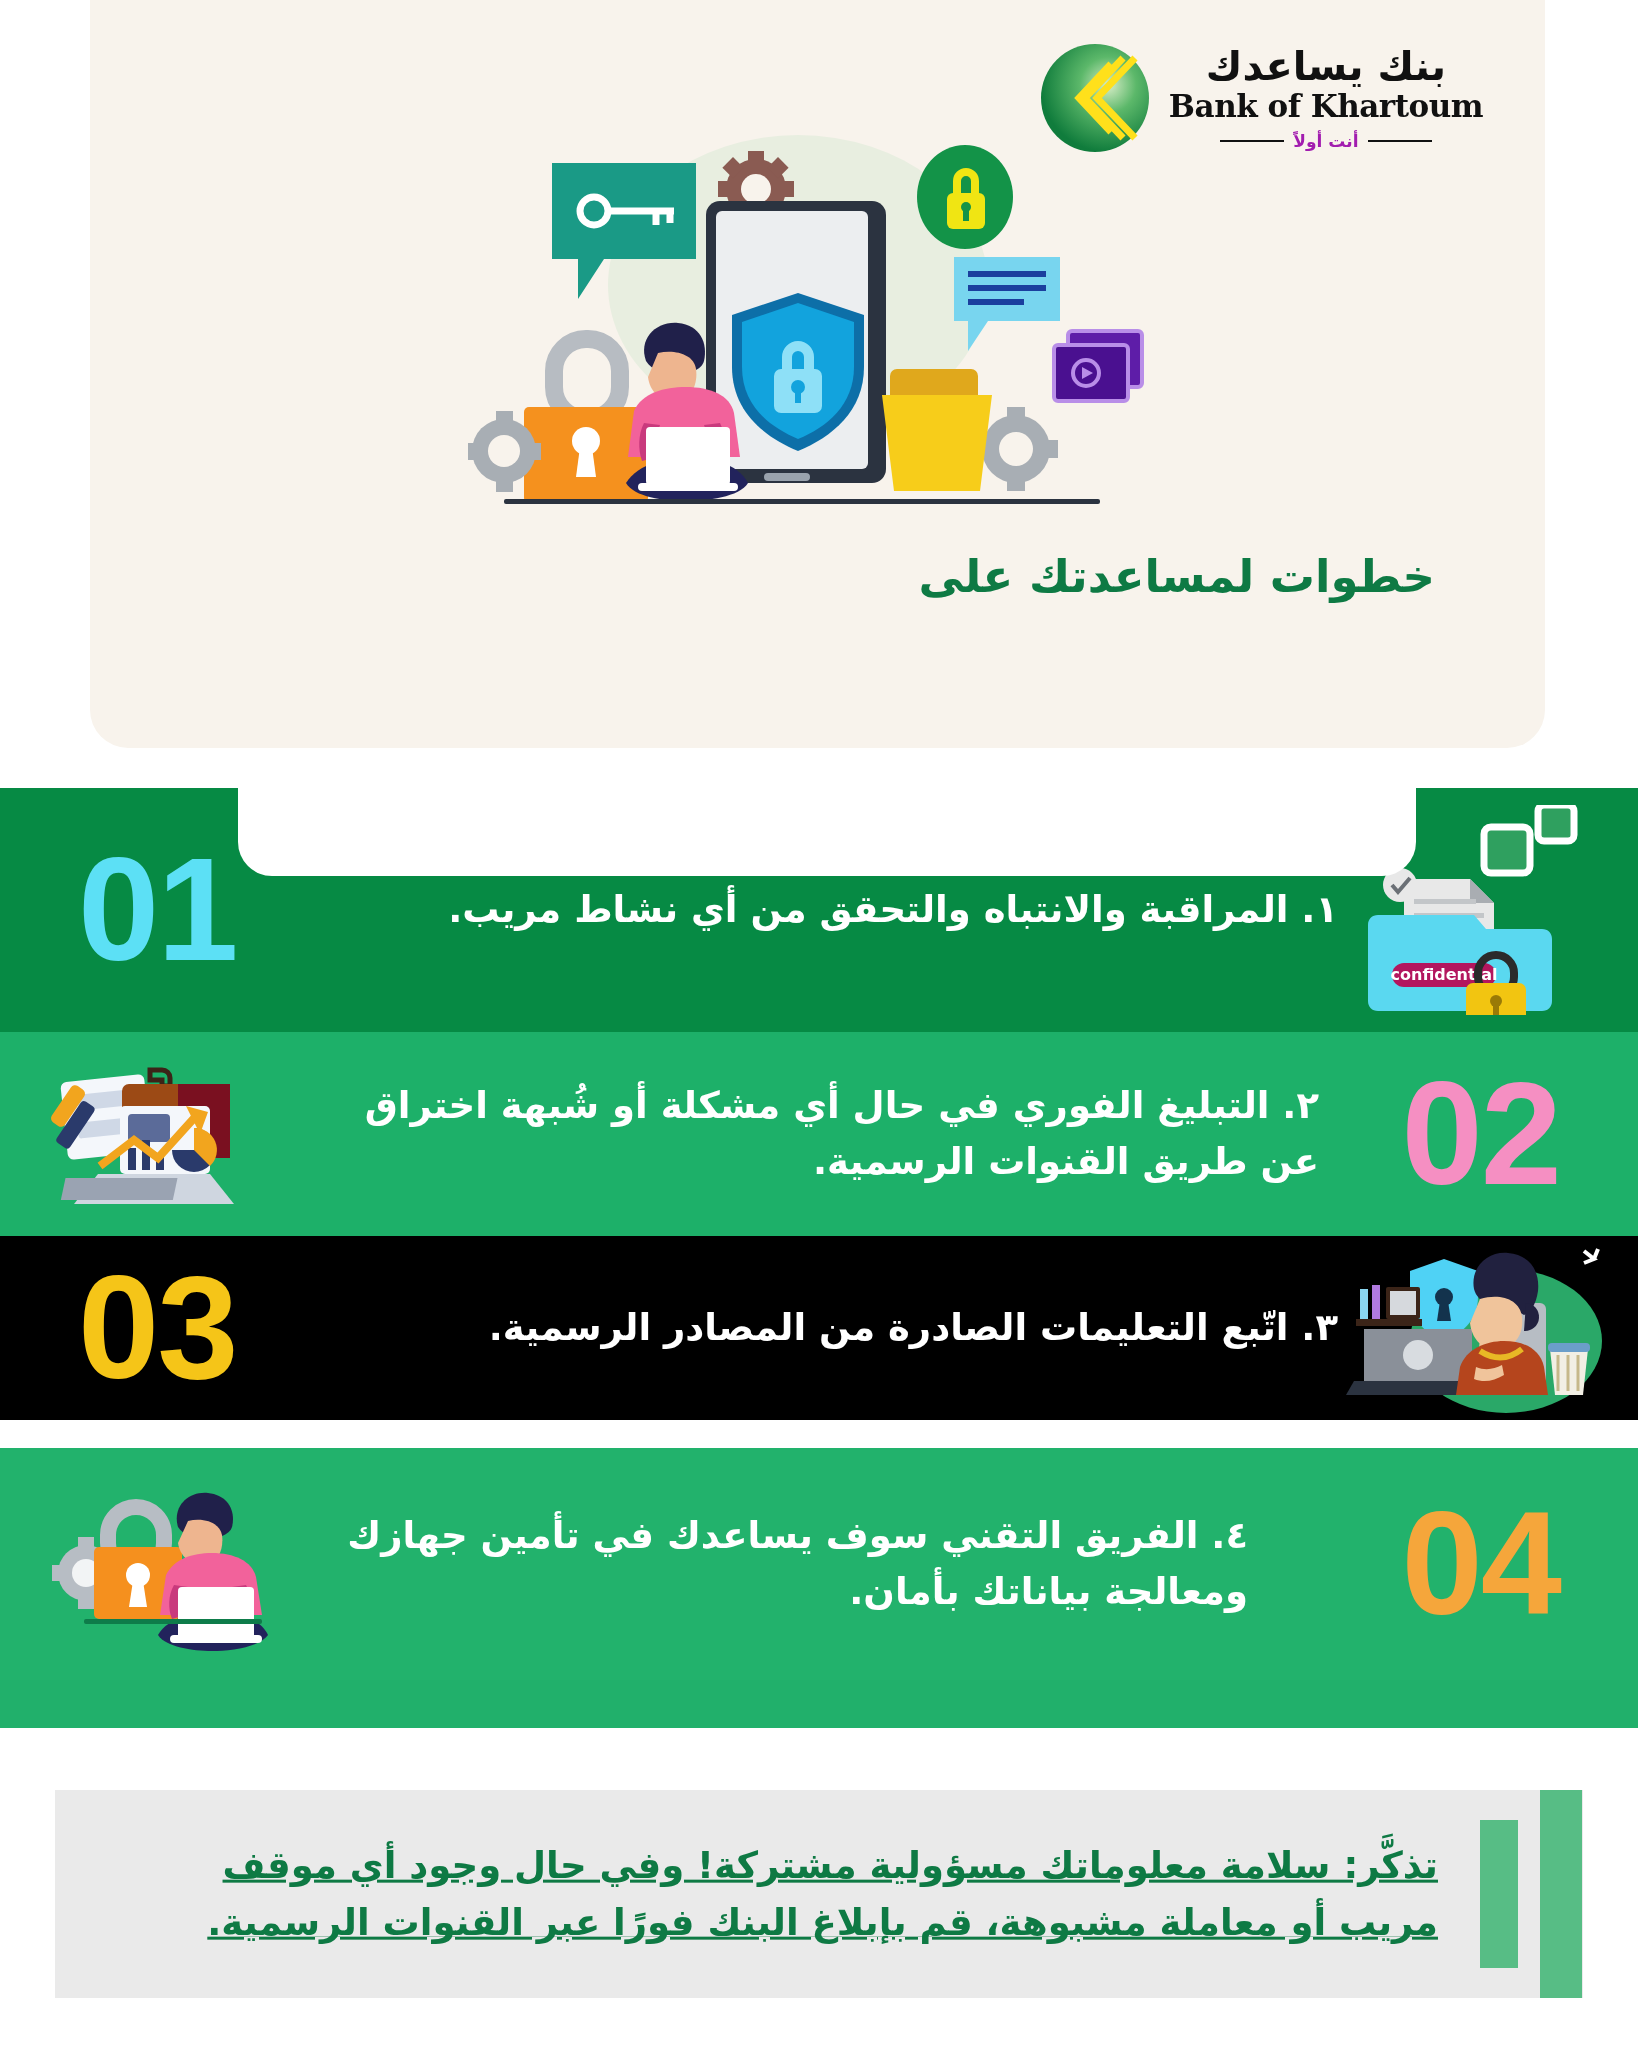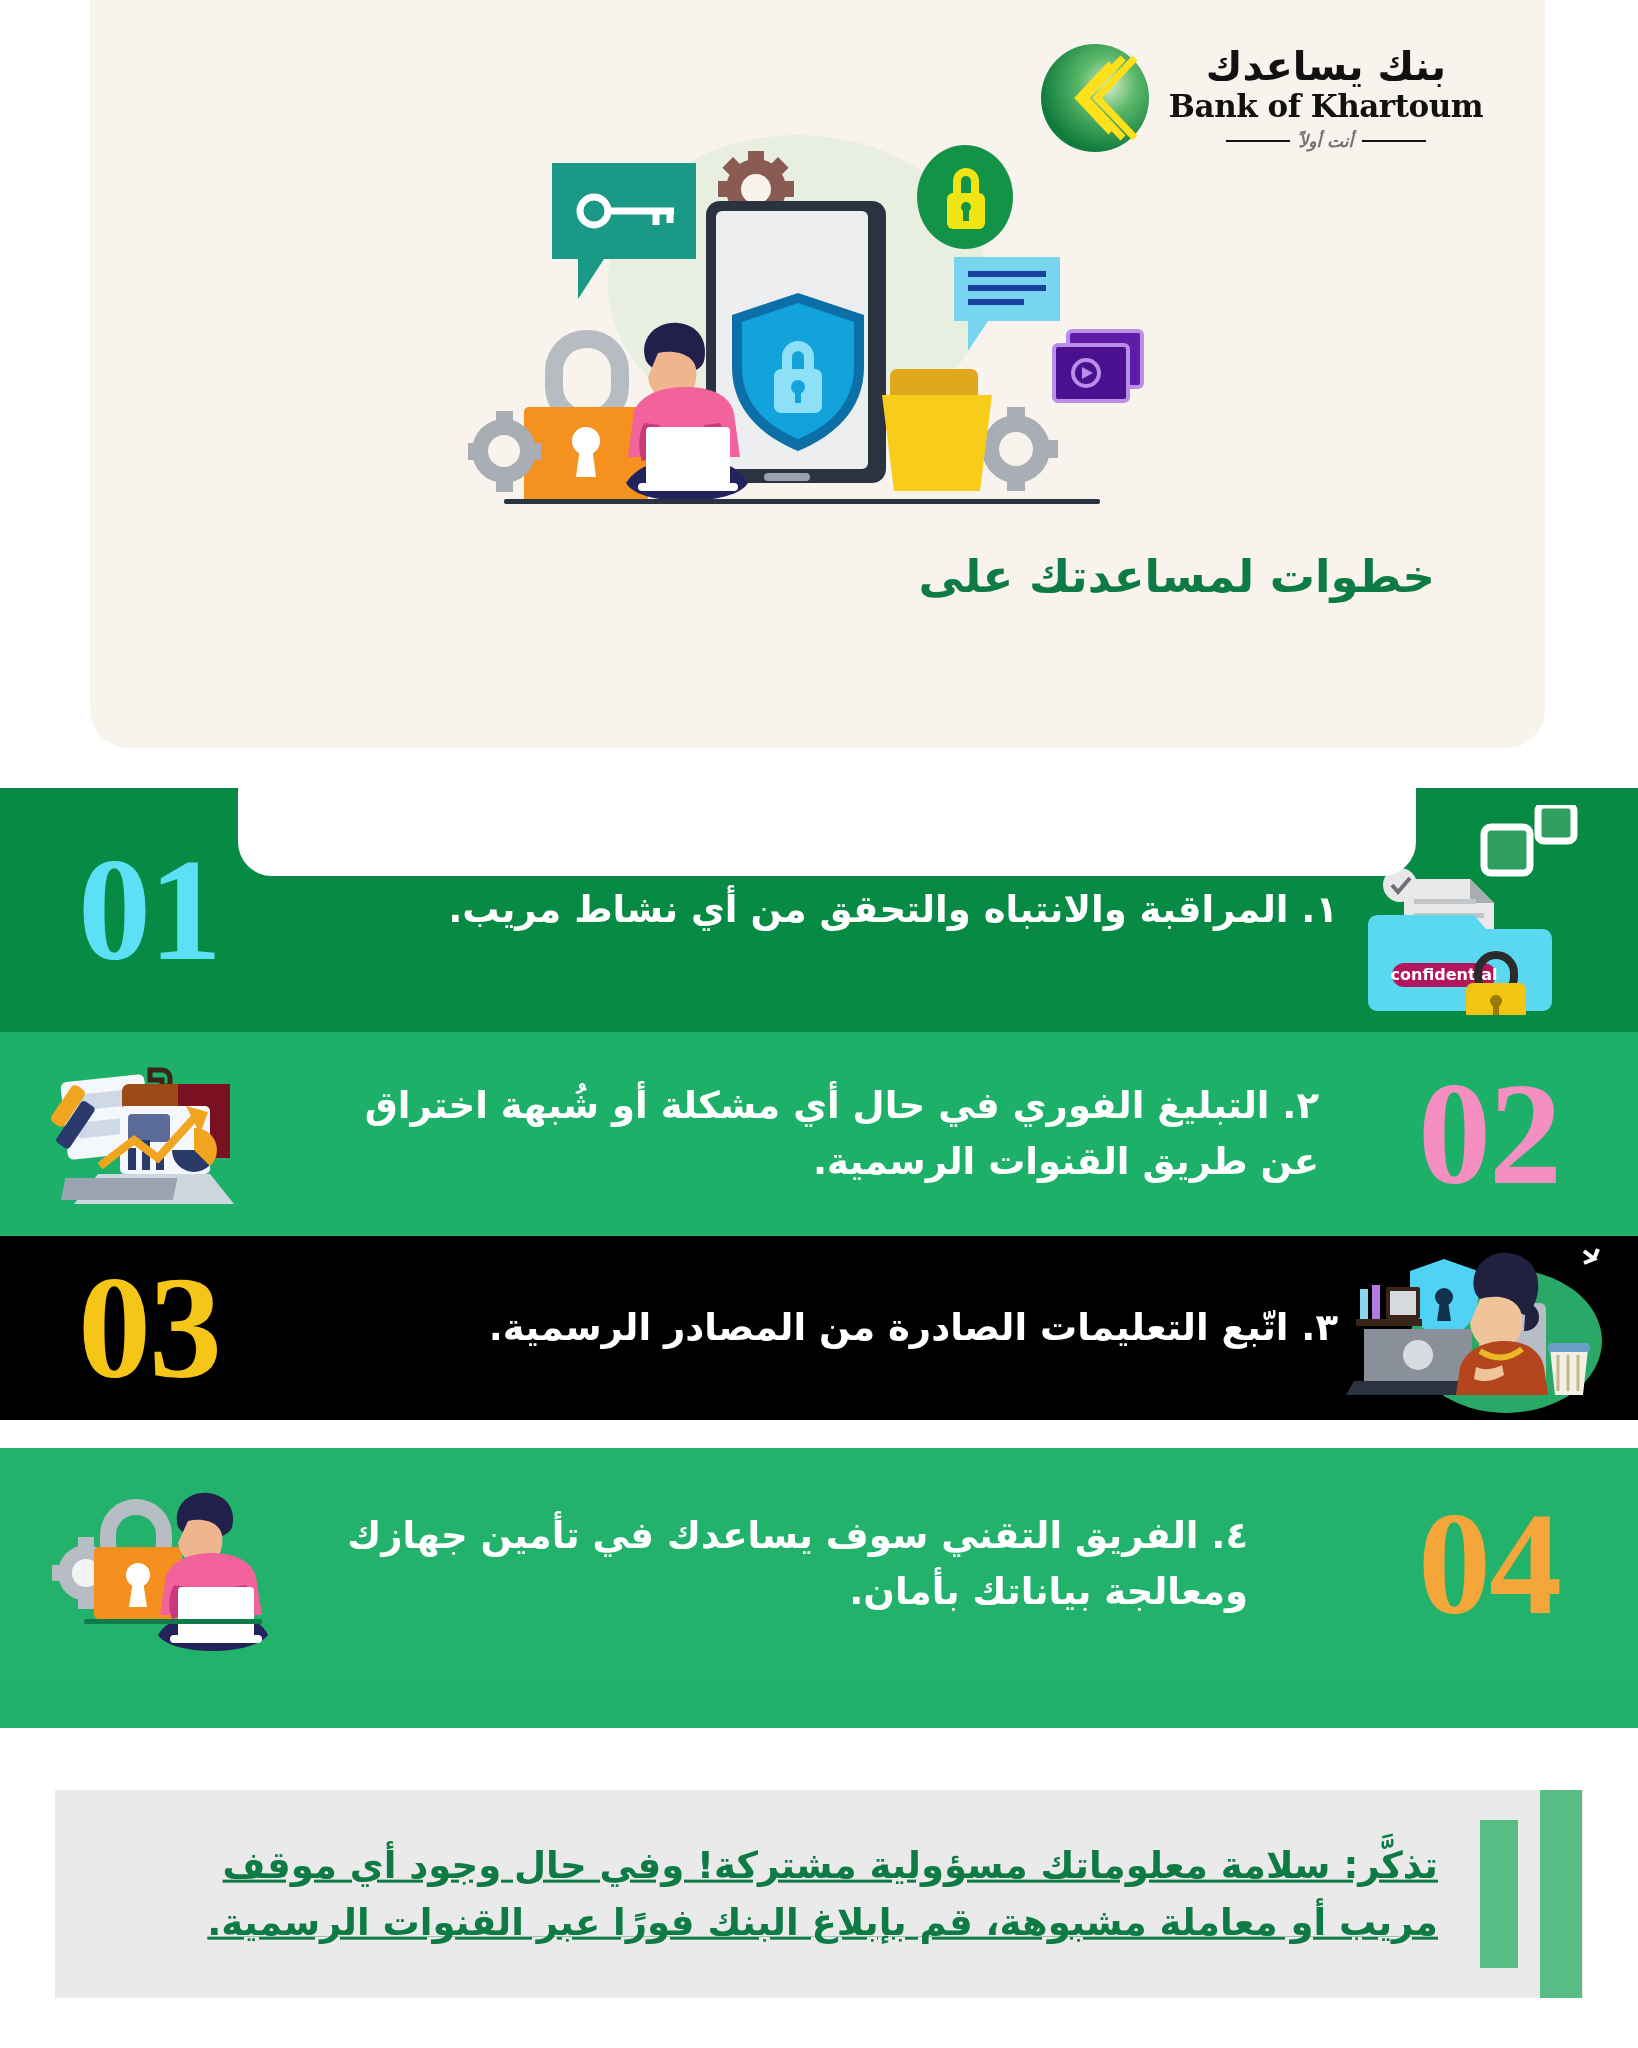--- a/index.html
+++ b/index.html
@@ -30,21 +30,21 @@
   .logo-en{
     font-family:"DejaVu Serif","Liberation Serif",serif;
     font-size:31px; font-weight:700; color:#111; letter-spacing:-0.5px;
     line-height:1.15; margin-top:2px; direction:ltr;
   }
   .logo-tag{
     display:flex; align-items:center; justify-content:center; gap:9px;
     margin-top:7px;
   }
   .logo-tag .rule{ width:64px; height:2px; background:#111; display:block;}
-  .logo-tag .tagtxt{ font-size:17px; color:#737373; font-weight:600; white-space:nowrap;font-style:italic;}
+  .logo-tag .tagtxt{ font-size:17px; color:#a21caf; font-weight:600; white-space:nowrap;}
   .logo-mark{ width:112px; height:112px; flex:0 0 112px; }
 
   
   .hero-illo{ position:absolute; left:50%; transform:translateX(-50%); top:105px; }
 
   .hero-title{
     position:absolute; left:0; right:0; top:545px;
     text-align:right; color:#0e7a44;
     font-size:45px; font-weight:700; line-height:1.42;
     padding:0 110px;
@@ -60,21 +60,21 @@
   }
   .band{ position:absolute; left:0; width:1638px; overflow:hidden; }
   .band-1{ top:0;   height:244px; background:#068a44; }
   .band-2{ top:244px; height:204px; background:#1db069; }
   .band-3{ top:448px; height:184px; background:#000000; }
   .band-4{ top:660px; height:232px; background:#22b26c; }
   .band-gap{ position:absolute; left:0; top:892px; width:1638px; height:48px; background:#21b06b; }
 
   .num{
     position:absolute; top:50%; transform:translateY(-50%);
-    font-family:Liberation Serif, serif;
+    font-family:Liberation Sans, sans-serif;
     font-size:146px; font-weight:700; line-height:1;
     letter-spacing:-2px; direction:ltr; z-index:3;
   }
   .num-left{ left:78px; }
   .num-right{ right:78px; }
   .step-txt{
     position:absolute; top:50%; transform:translateY(-50%);
     color:#ffffff; font-size:37px; font-weight:700; line-height:1.52;
     direction:rtl; text-align:right; z-index:3;
   }

